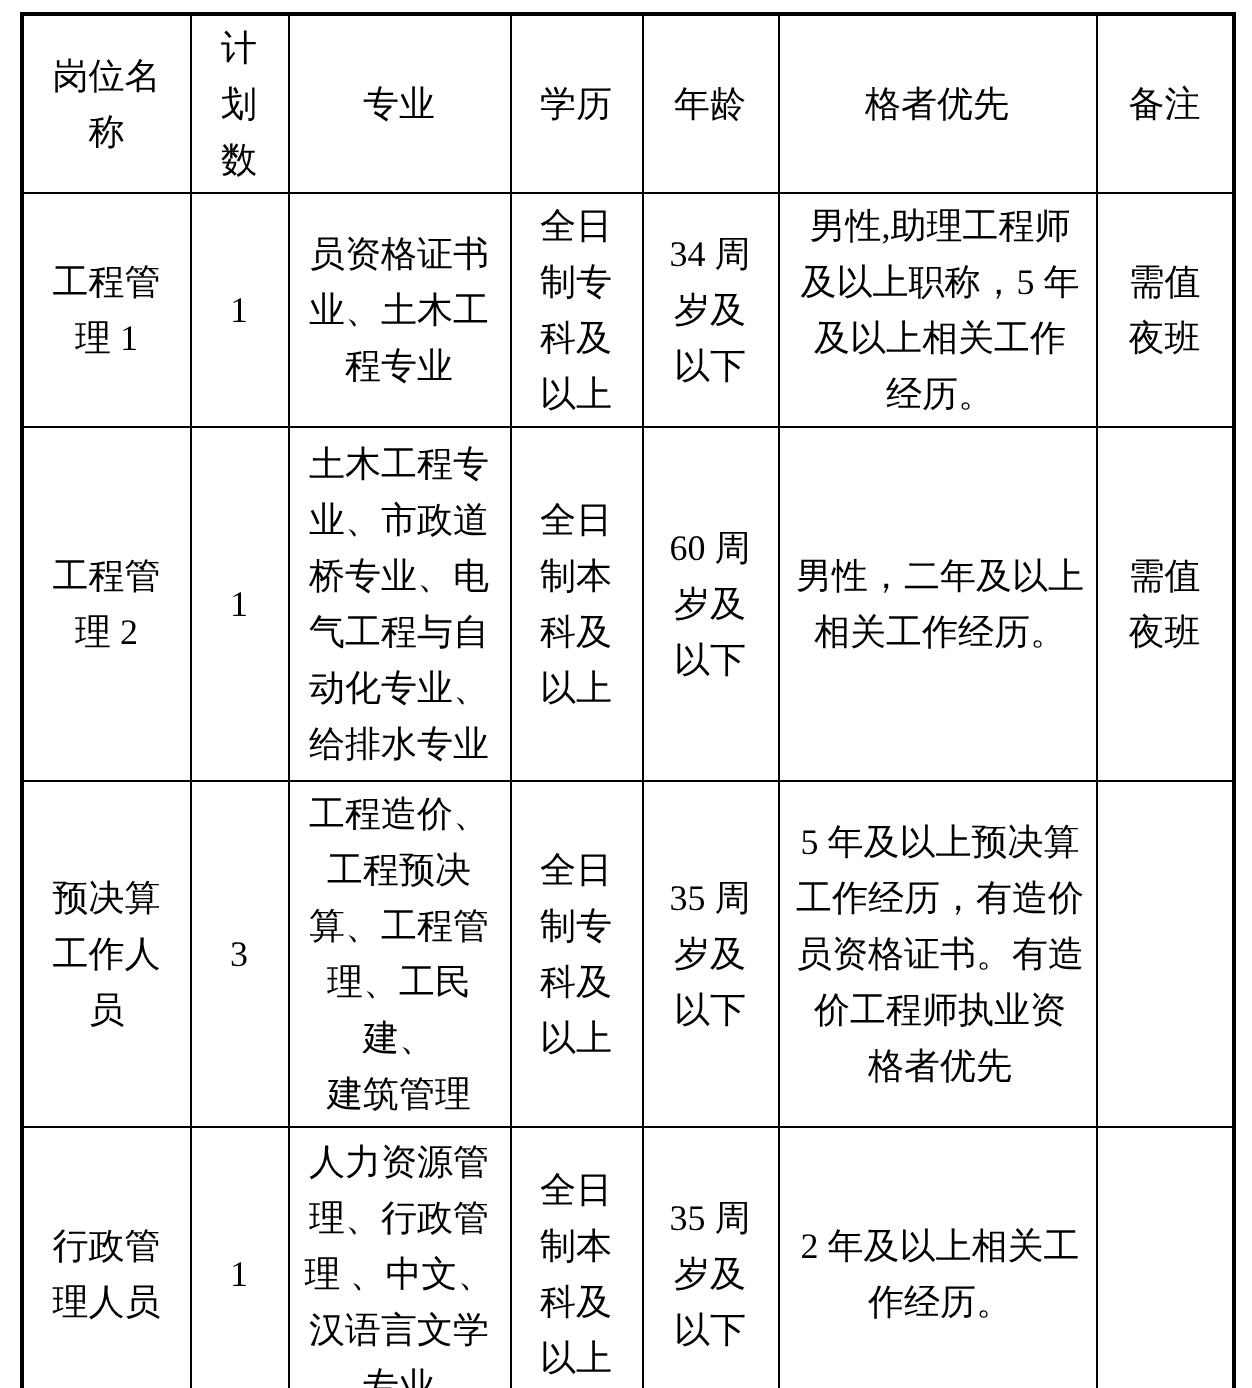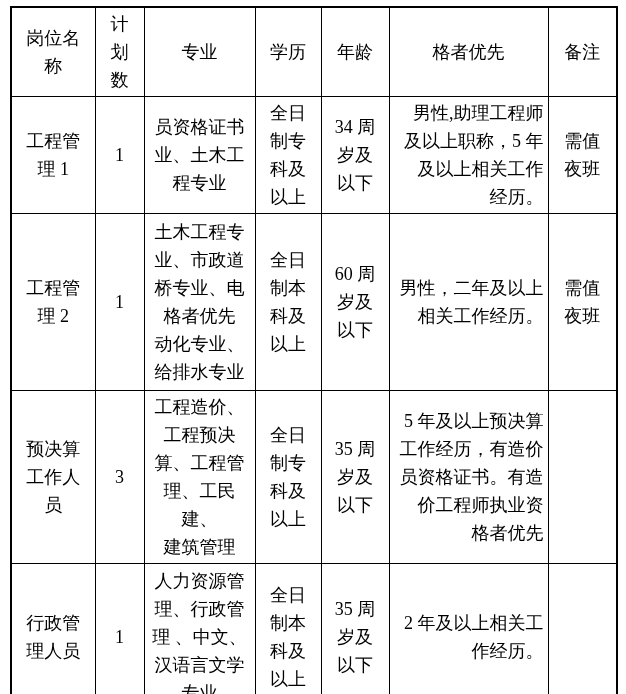--- a/index.html
+++ b/index.html
@@ -35,21 +35,21 @@
     line-height: 28px;
     text-align: center;
     vertical-align: middle;
     white-space: pre-line;
     padding: 2px 6px;
     overflow: hidden;
     box-sizing: border-box;
   }
   
   table.recruit td.ql {
-    text-align: right;
+    text-align: center;
     padding-left: 7px;
     padding-right: 4px;
   }
   td.vtop { vertical-align: top; padding-top: 8px; }
   
   tr.r-header { height: 89px; margin-top: 35px; }
   tr.r-0 { height: 116px; }
   tr.r-1 { height: 177px; }
   tr.r-2 { height: 148px; }
   tr.r-3 { height: 147px; }
@@ -104,21 +104,21 @@
         <td>需值
 夜班</td>
       </tr>
       <tr class="r-1">
         <td>工程管
 理 2</td>
         <td>1</td>
         <td>土木工程专
 业、市政道
 桥专业、电
-格者优先
+气工程与自
 动化专业、
 给排水专业</td>
         <td>全日
 制本
 科及
 以上</td>
         <td>60 周
 岁及
 以下</td>
         <td class="ql">男性，二年及以上

